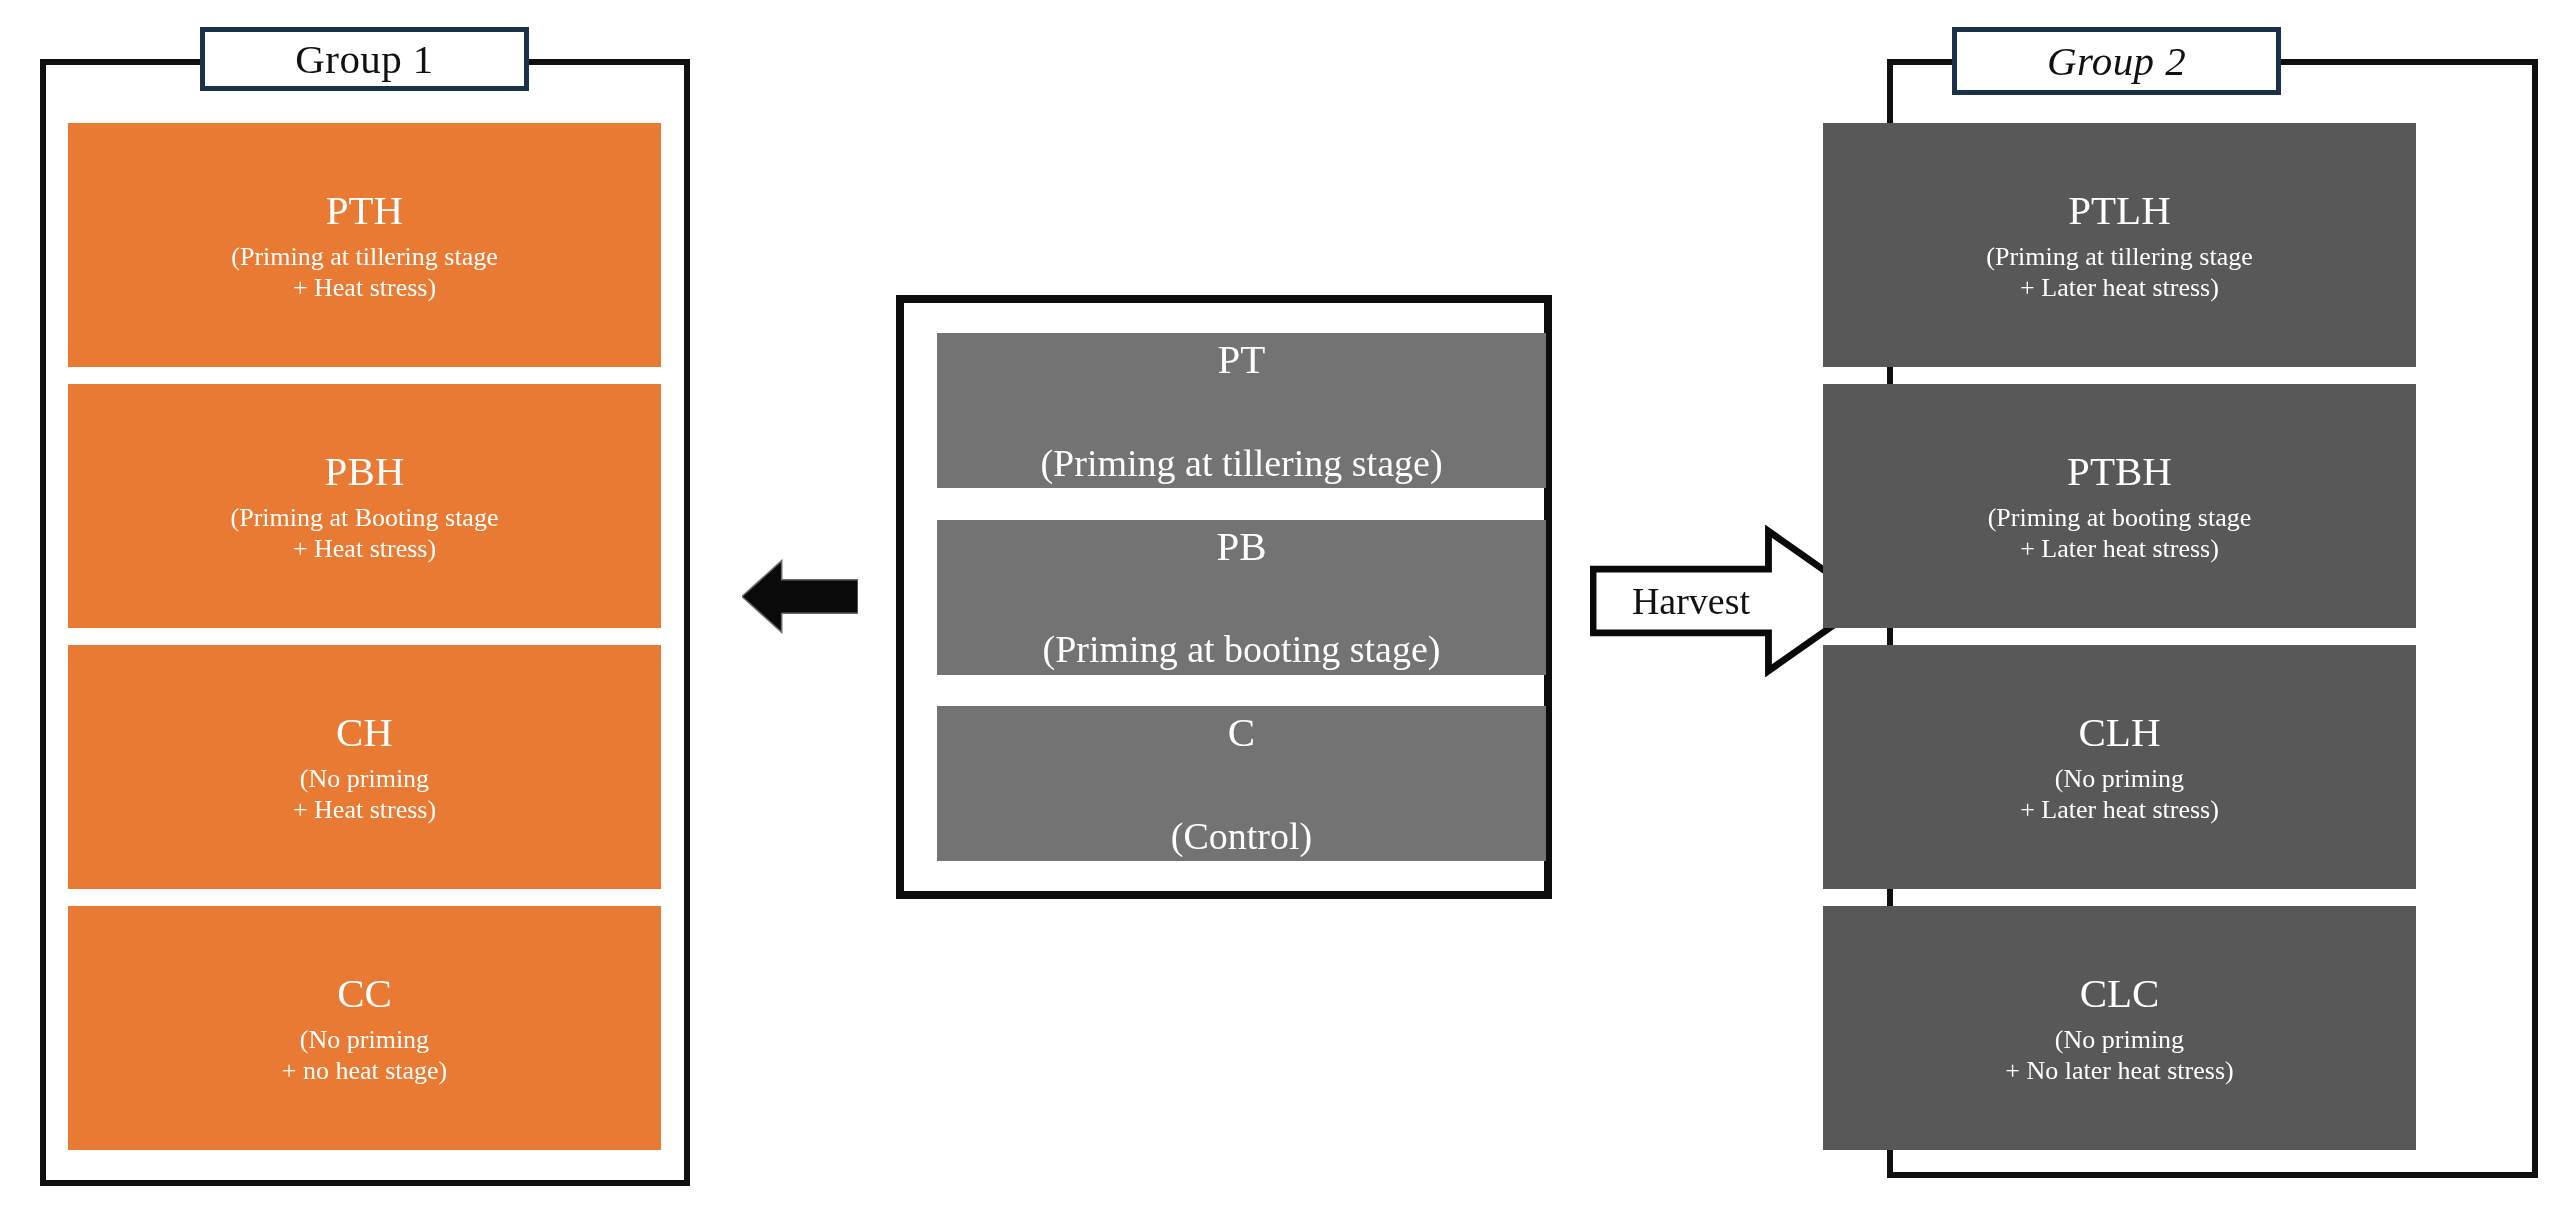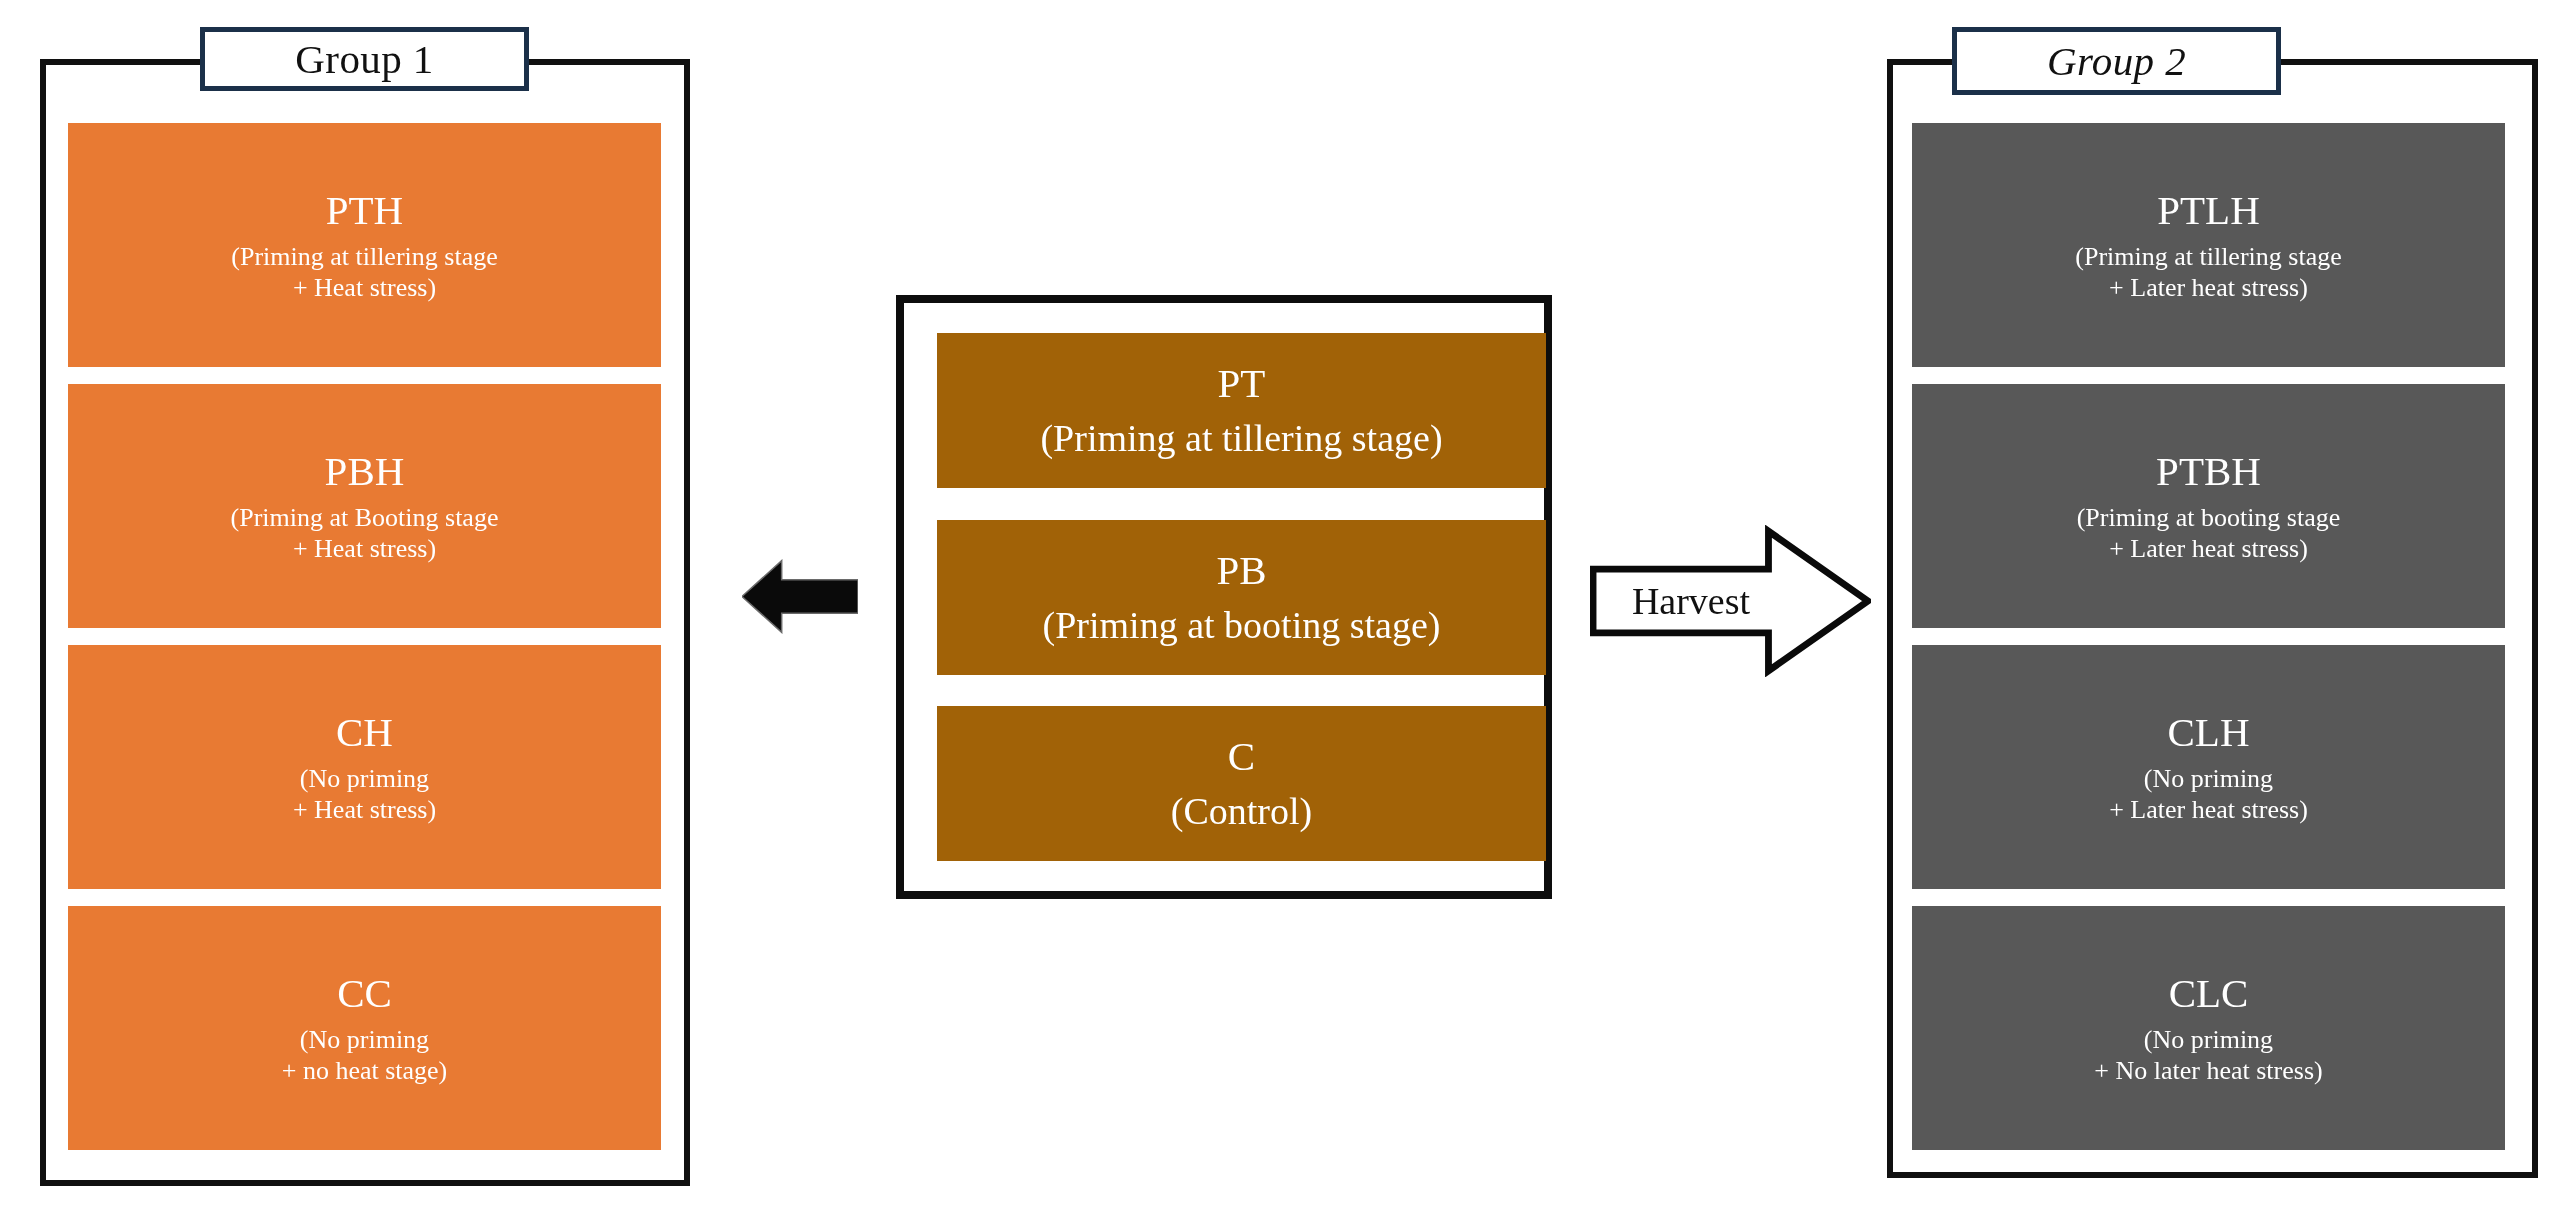--- a/index.html
+++ b/index.html
@@ -52,21 +52,21 @@
 
   
   .stack {
     position: absolute;
     display: flex;
     flex-direction: column;
     justify-content: space-between;
     box-sizing: border-box;
   }
   #stack-left  { left: 68px;   top: 123px; width: 593px; height: 1027px; }
-  #stack-right { left: 1912px; top: 123px; width: 593px; height: 1027px; border-radius: 19px; }
+  #stack-right { left: 1823px; top: 123px; width: 593px; height: 1027px; border-radius: 19px; }
 
   .tbox {
     box-sizing: border-box;
     display: flex;
     flex-direction: column;
     align-items: center;
     justify-content: center;
     text-align: center;
     color: #ffffff;
     padding: 3px 7.6px;
@@ -79,21 +79,21 @@
     white-space: nowrap;
   }
   .tbox .desc {
     font-size: 26px;
     line-height: 1.17;
   }
   .tbox .desc div { white-space: nowrap; }
 
   .orange { background: #e87a33; }
   .grey   { background: #585858; }
-  .blue   { background: #a16207; }
+  .blue   { background: #737373; justify-content: space-between; }
 
   
   #center-frame {
     position: absolute;
     left: 896px;
     top: 295px;
     width: 656px;
     height: 604px;
     background: #ffffff;
     border: 8.4px solid #0d0d0d;

